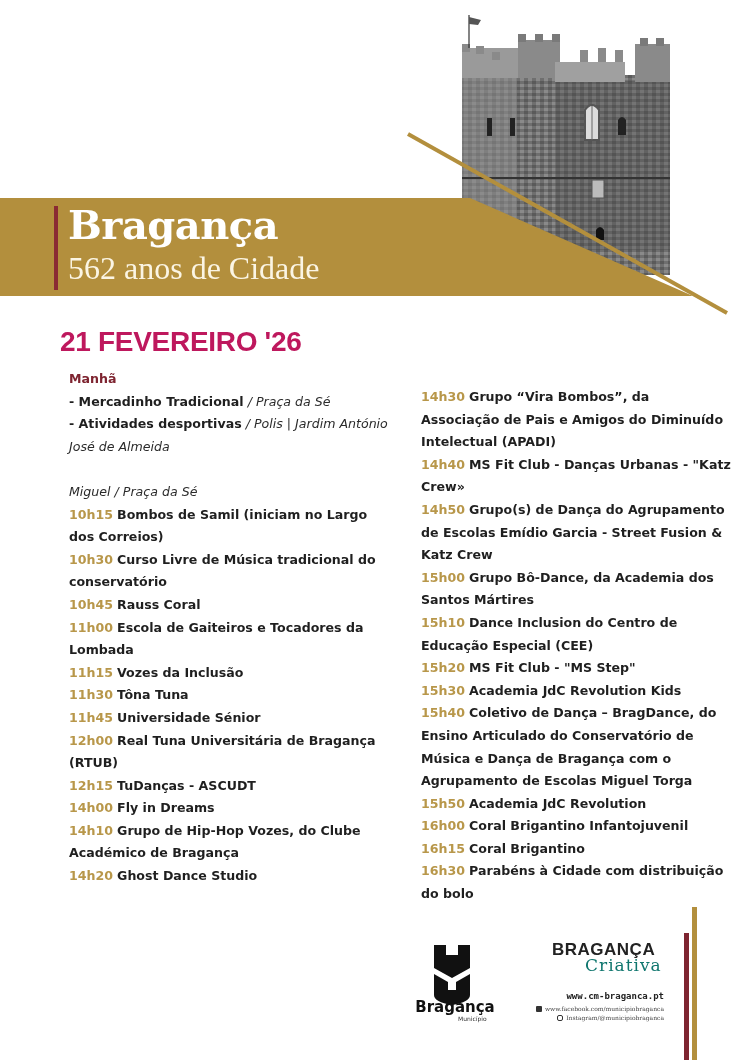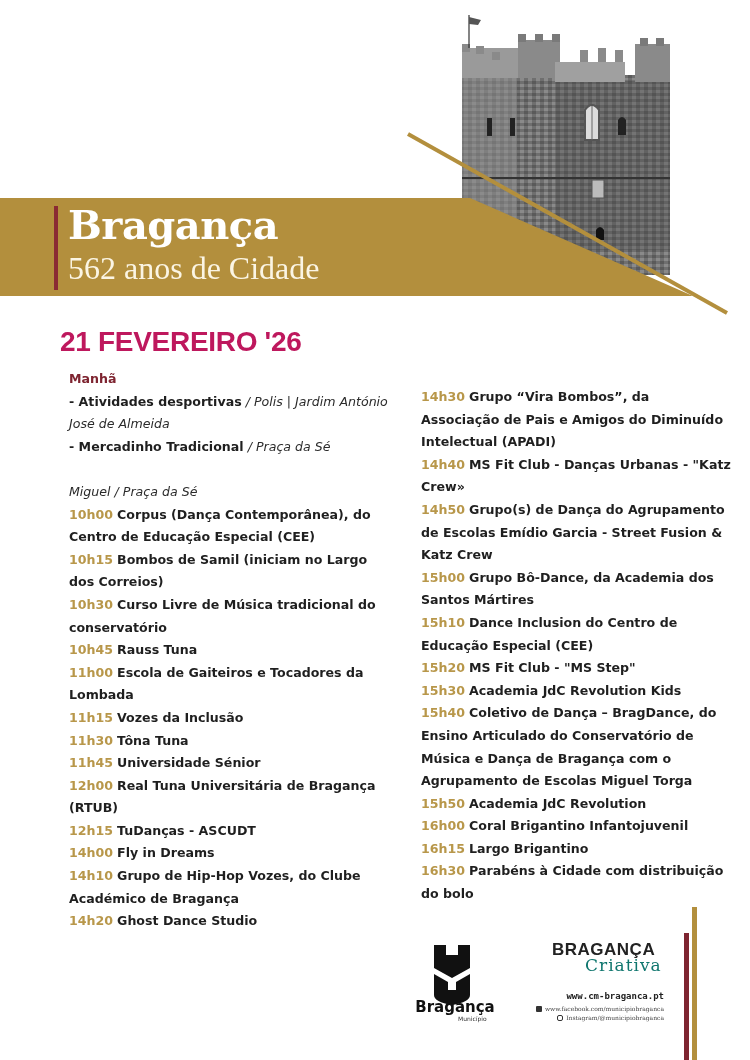--- a/index.html
+++ b/index.html
@@ -109,34 +109,33 @@
   <div class="hero-title-bar"></div>
   <div class="hero-title">Bragança</div>
   <div class="hero-subtitle">562 anos de Cidade</div>
 </div>
 
 <div class="date-title">21 FEVEREIRO '26</div>
 
 <div class="col col-left">
   <div class="morning-heading">Manhã</div>
   <div class="entry">
+    <span class="b">- Mercadinho Tradicional</span>
+    <span class="i">/ Praça da Sé</span>
+  </div>
+  <div class="entry">
     <span class="b">- Atividades desportivas</span>
     <span class="i">/ Polis | Jardim António José de Almeida</span>
-  </div>
-  <div class="entry">
-    <span class="b">- Mercadinho Tradicional</span>
-    <span class="i">/ Praça da Sé</span>
   </div>
   <div class="spacer"></div>
   <div class="i">Miguel / Praça da Sé</div>
   <div id="left-list">
-      <div class="entry"><span class="t">10h00</span> <span class="b">Corpus (Dança Contemporânea), do Centro de Educação Especial (CEE)</span></div>
       <div class="entry"><span class="t">10h15</span> <span class="b">Bombos de Samil (iniciam no Largo dos Correios)</span></div>
       <div class="entry"><span class="t">10h30</span> <span class="b">Curso Livre de Música tradicional do conservatório</span></div>
-      <div class="entry"><span class="t">10h45</span> <span class="b">Rauss Tuna</span></div>
+      <div class="entry"><span class="t">10h45</span> <span class="b">Rauss Coral</span></div>
       <div class="entry"><span class="t">11h00</span> <span class="b">Escola de Gaiteiros e Tocadores da Lombada</span></div>
       <div class="entry"><span class="t">11h15</span> <span class="b">Vozes da Inclusão</span></div>
       <div class="entry"><span class="t">11h30</span> <span class="b">Tôna Tuna</span></div>
       <div class="entry"><span class="t">11h45</span> <span class="b">Universidade Sénior</span></div>
       <div class="entry"><span class="t">12h00</span> <span class="b">Real Tuna Universitária de Bragança (RTUB)</span></div>
       <div class="entry"><span class="t">12h15</span> <span class="b">TuDanças - ASCUDT</span></div>
       <div class="entry"><span class="t">14h00</span> <span class="b">Fly in Dreams</span></div>
       <div class="entry"><span class="t">14h10</span> <span class="b">Grupo de Hip-Hop Vozes, do Clube Académico de Bragança</span></div>
       <div class="entry"><span class="t">14h20</span> <span class="b">Ghost Dance Studio</span></div>
     </div>
@@ -147,21 +146,21 @@
       <div class="entry"><span class="t">14h30</span> <span class="b">Grupo “Vira Bombos”, da Associação de Pais e Amigos do Diminuído Intelectual (APADI)</span></div>
       <div class="entry"><span class="t">14h40</span> <span class="b">MS Fit Club - Danças Urbanas - "Katz Crew»</span></div>
       <div class="entry"><span class="t">14h50</span> <span class="b">Grupo(s) de Dança do Agrupamento de Escolas Emídio Garcia - Street Fusion &amp; Katz Crew</span></div>
       <div class="entry"><span class="t">15h00</span> <span class="b">Grupo Bô-Dance, da Academia dos Santos Mártires</span></div>
       <div class="entry"><span class="t">15h10</span> <span class="b">Dance Inclusion do Centro de Educação Especial (CEE)</span></div>
       <div class="entry"><span class="t">15h20</span> <span class="b">MS Fit Club - "MS Step"</span></div>
       <div class="entry"><span class="t">15h30</span> <span class="b">Academia JdC Revolution Kids</span></div>
       <div class="entry"><span class="t">15h40</span> <span class="b">Coletivo de Dança – BragDance, do Ensino Articulado do Conservatório de Música e Dança de Bragança com o Agrupamento de Escolas Miguel Torga</span></div>
       <div class="entry"><span class="t">15h50</span> <span class="b">Academia JdC Revolution</span></div>
       <div class="entry"><span class="t">16h00</span> <span class="b">Coral Brigantino Infantojuvenil</span></div>
-      <div class="entry"><span class="t">16h15</span> <span class="b">Largo Brigantino</span></div>
+      <div class="entry"><span class="t">16h15</span> <span class="b">Coral Brigantino</span></div>
       <div class="entry"><span class="t">16h30</span> <span class="b">Parabéns à Cidade com distribuição do bolo</span></div>
     </div>
 </div>
 
 <svg class="logo-mun" viewBox="0 0 80 85">
   <path d="M22 5 H34 V15 H46 V5 H58 V55 Q58 62 40 65 Q22 62 22 55 Z" fill="#111"></path>
   <path d="M22 28 L40 38 L58 28 L58 34 L44 42 L44 50 L36 50 L36 42 L22 34 Z" fill="#fff"></path>
 </svg>
 <div class="logo-mun-text">Bragança</div>
 <div class="logo-mun-sub">Município</div>

